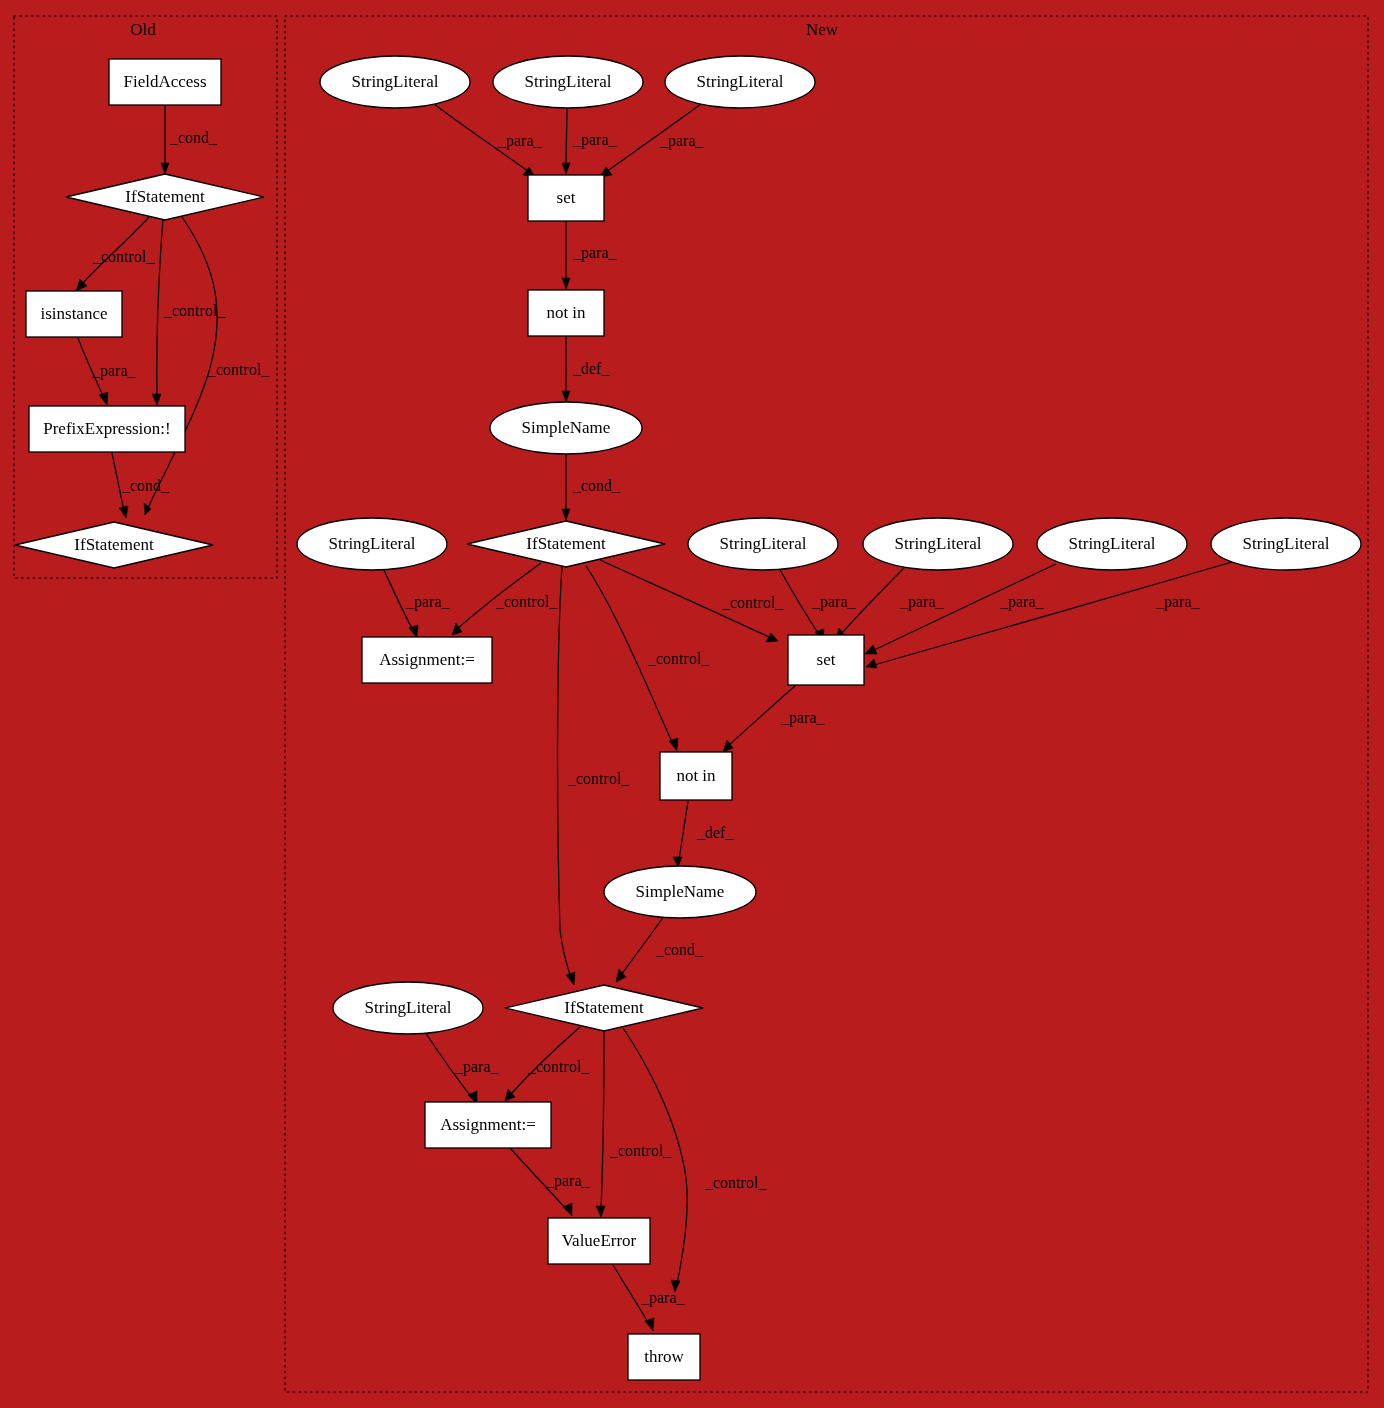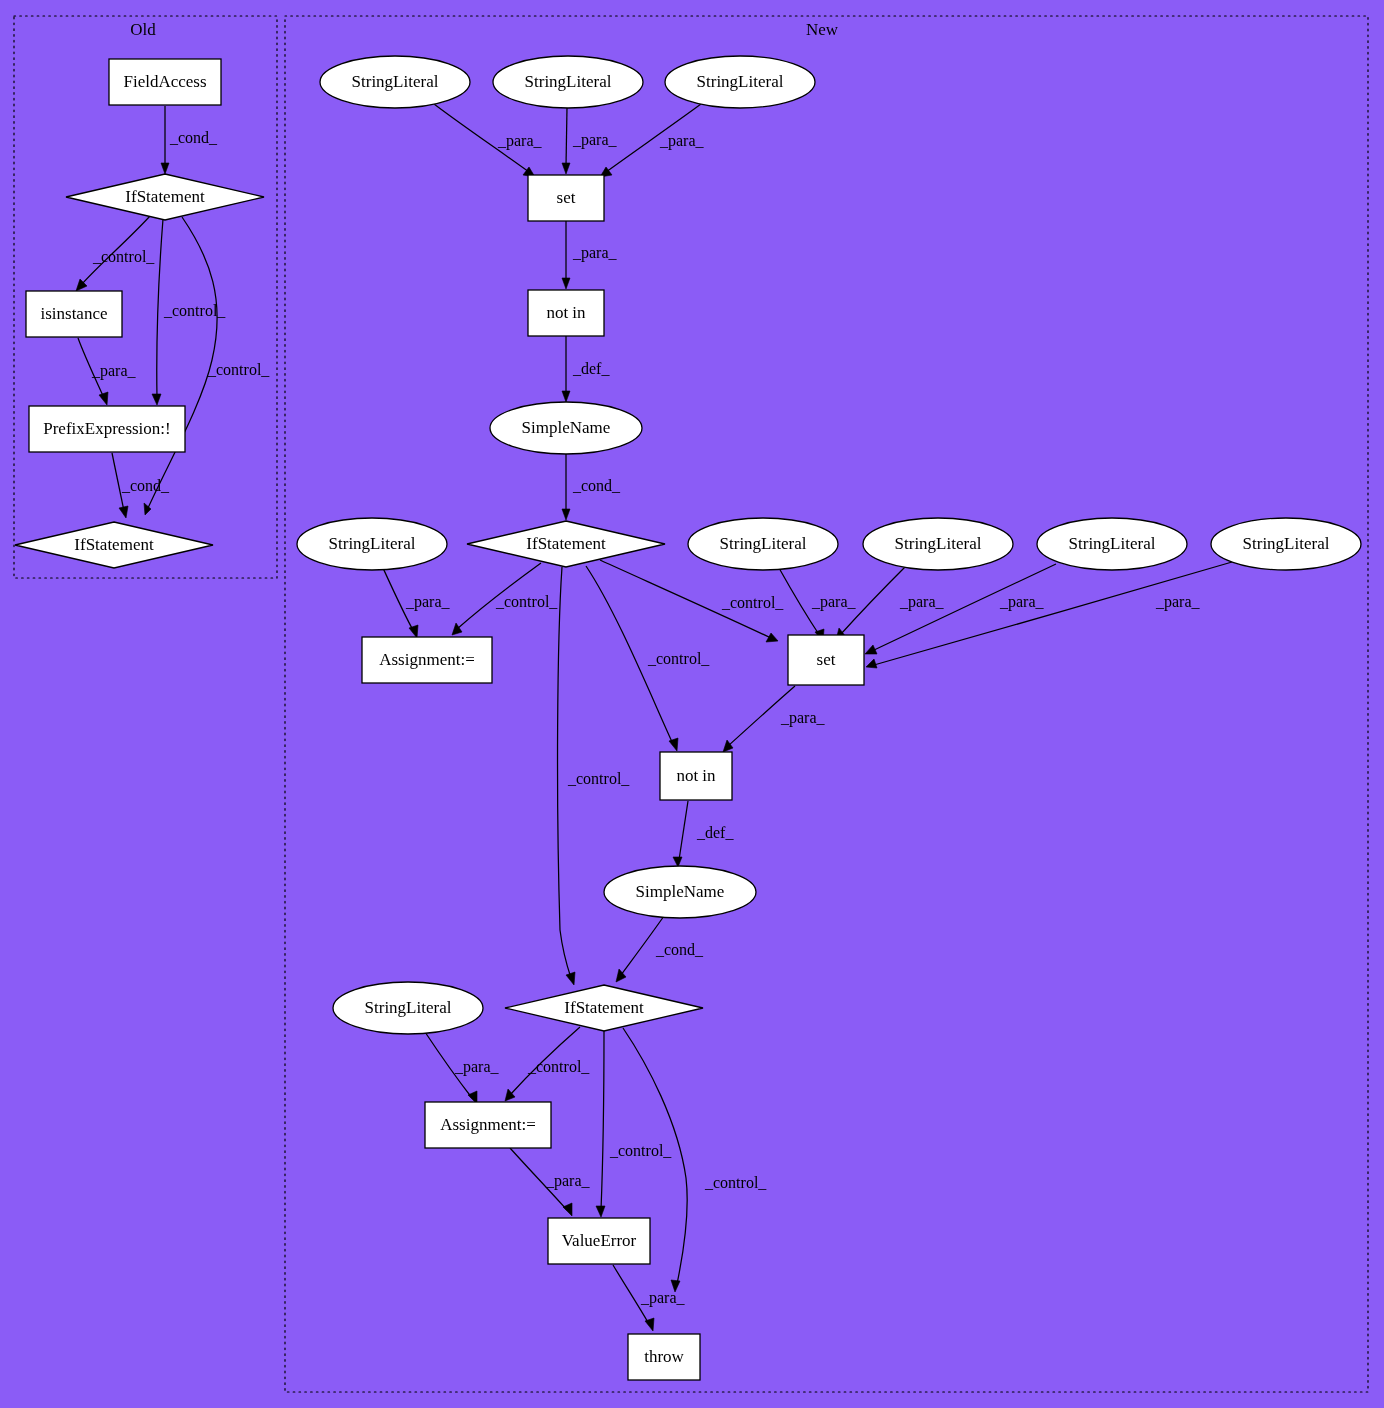--- a/index.html
+++ b/index.html
@@ -4,21 +4,21 @@
 <style>
   html, body {
     margin: 0;
     padding: 0;
     background: #ffffff;
   }
   #canvas {
     position: relative;
     width: 1384px;
     height: 1408px;
-    background: #8b5cf6;
+    background: #b91c1c;
     font-family: "Liberation Serif", "DejaVu Serif", serif;
     overflow: hidden;
   }
   svg.graph-layer {
     position: absolute;
     left: 0;
     top: 0;
     width: 1384px;
     height: 1408px;
   }

